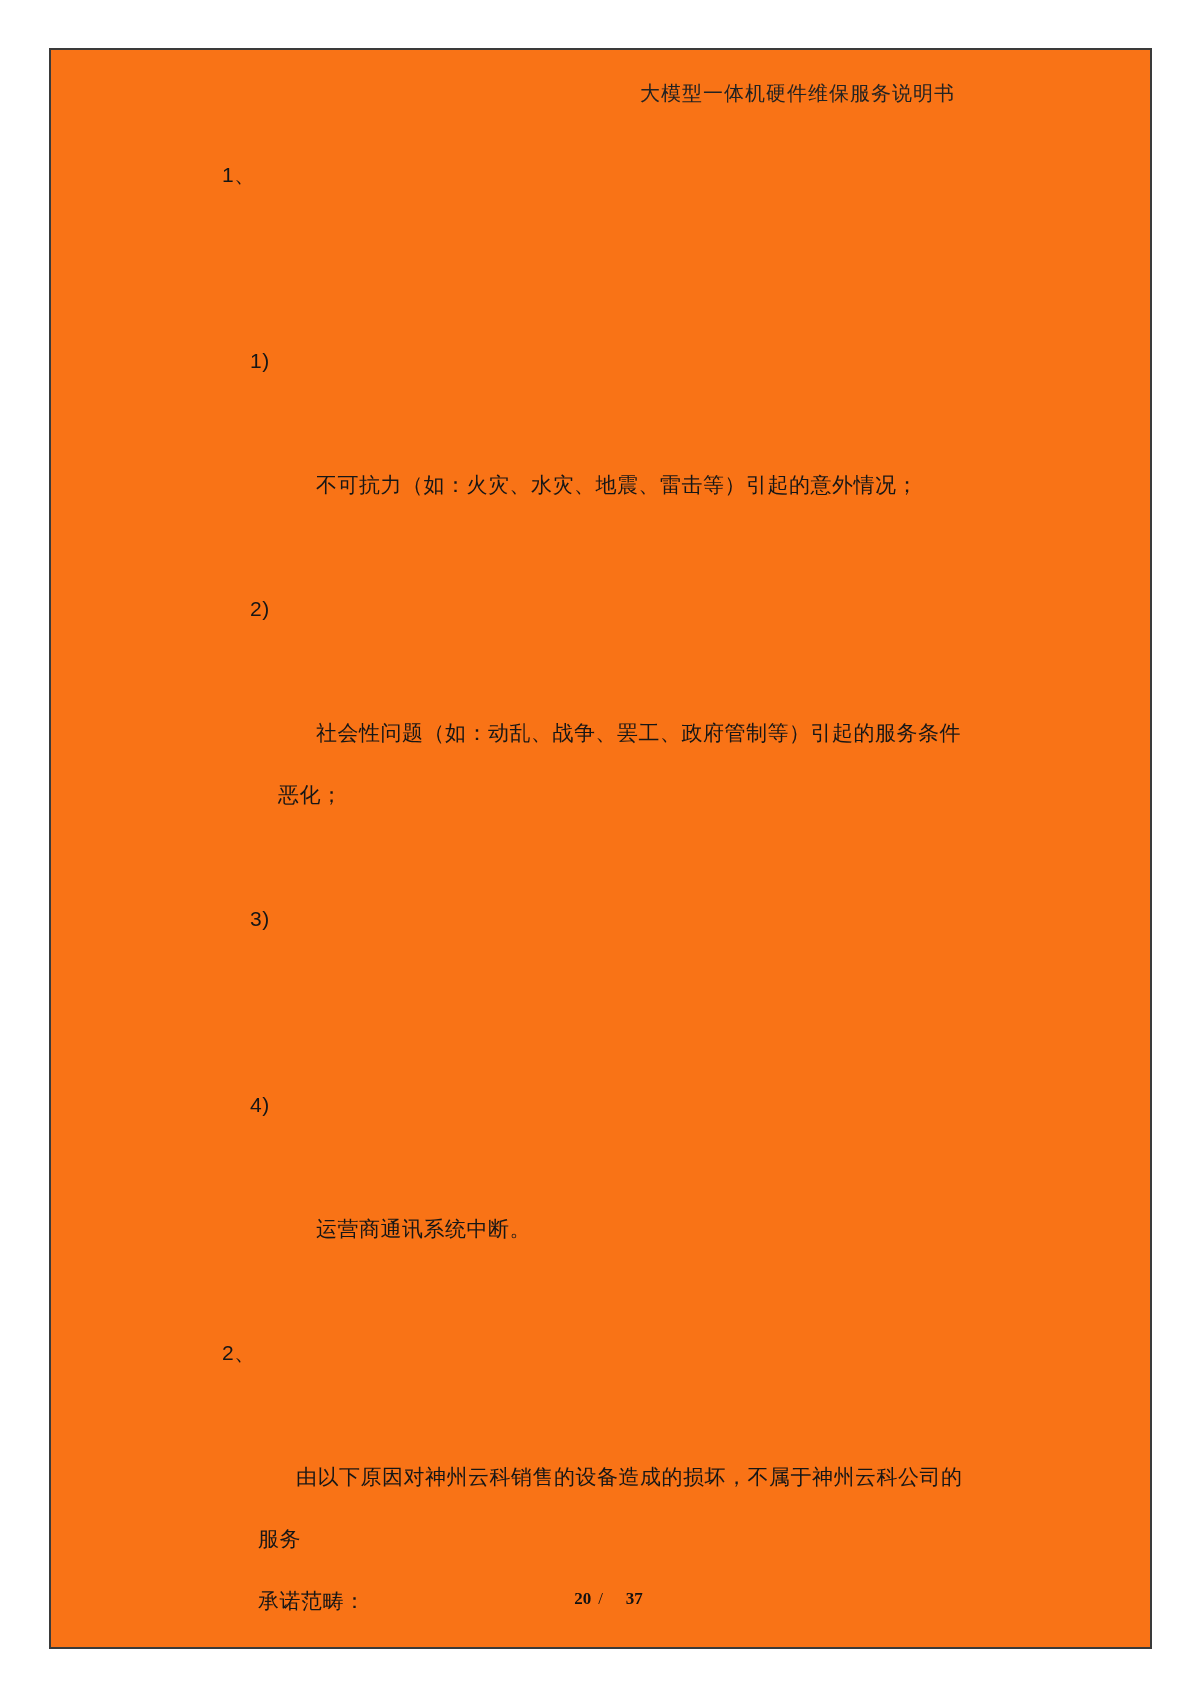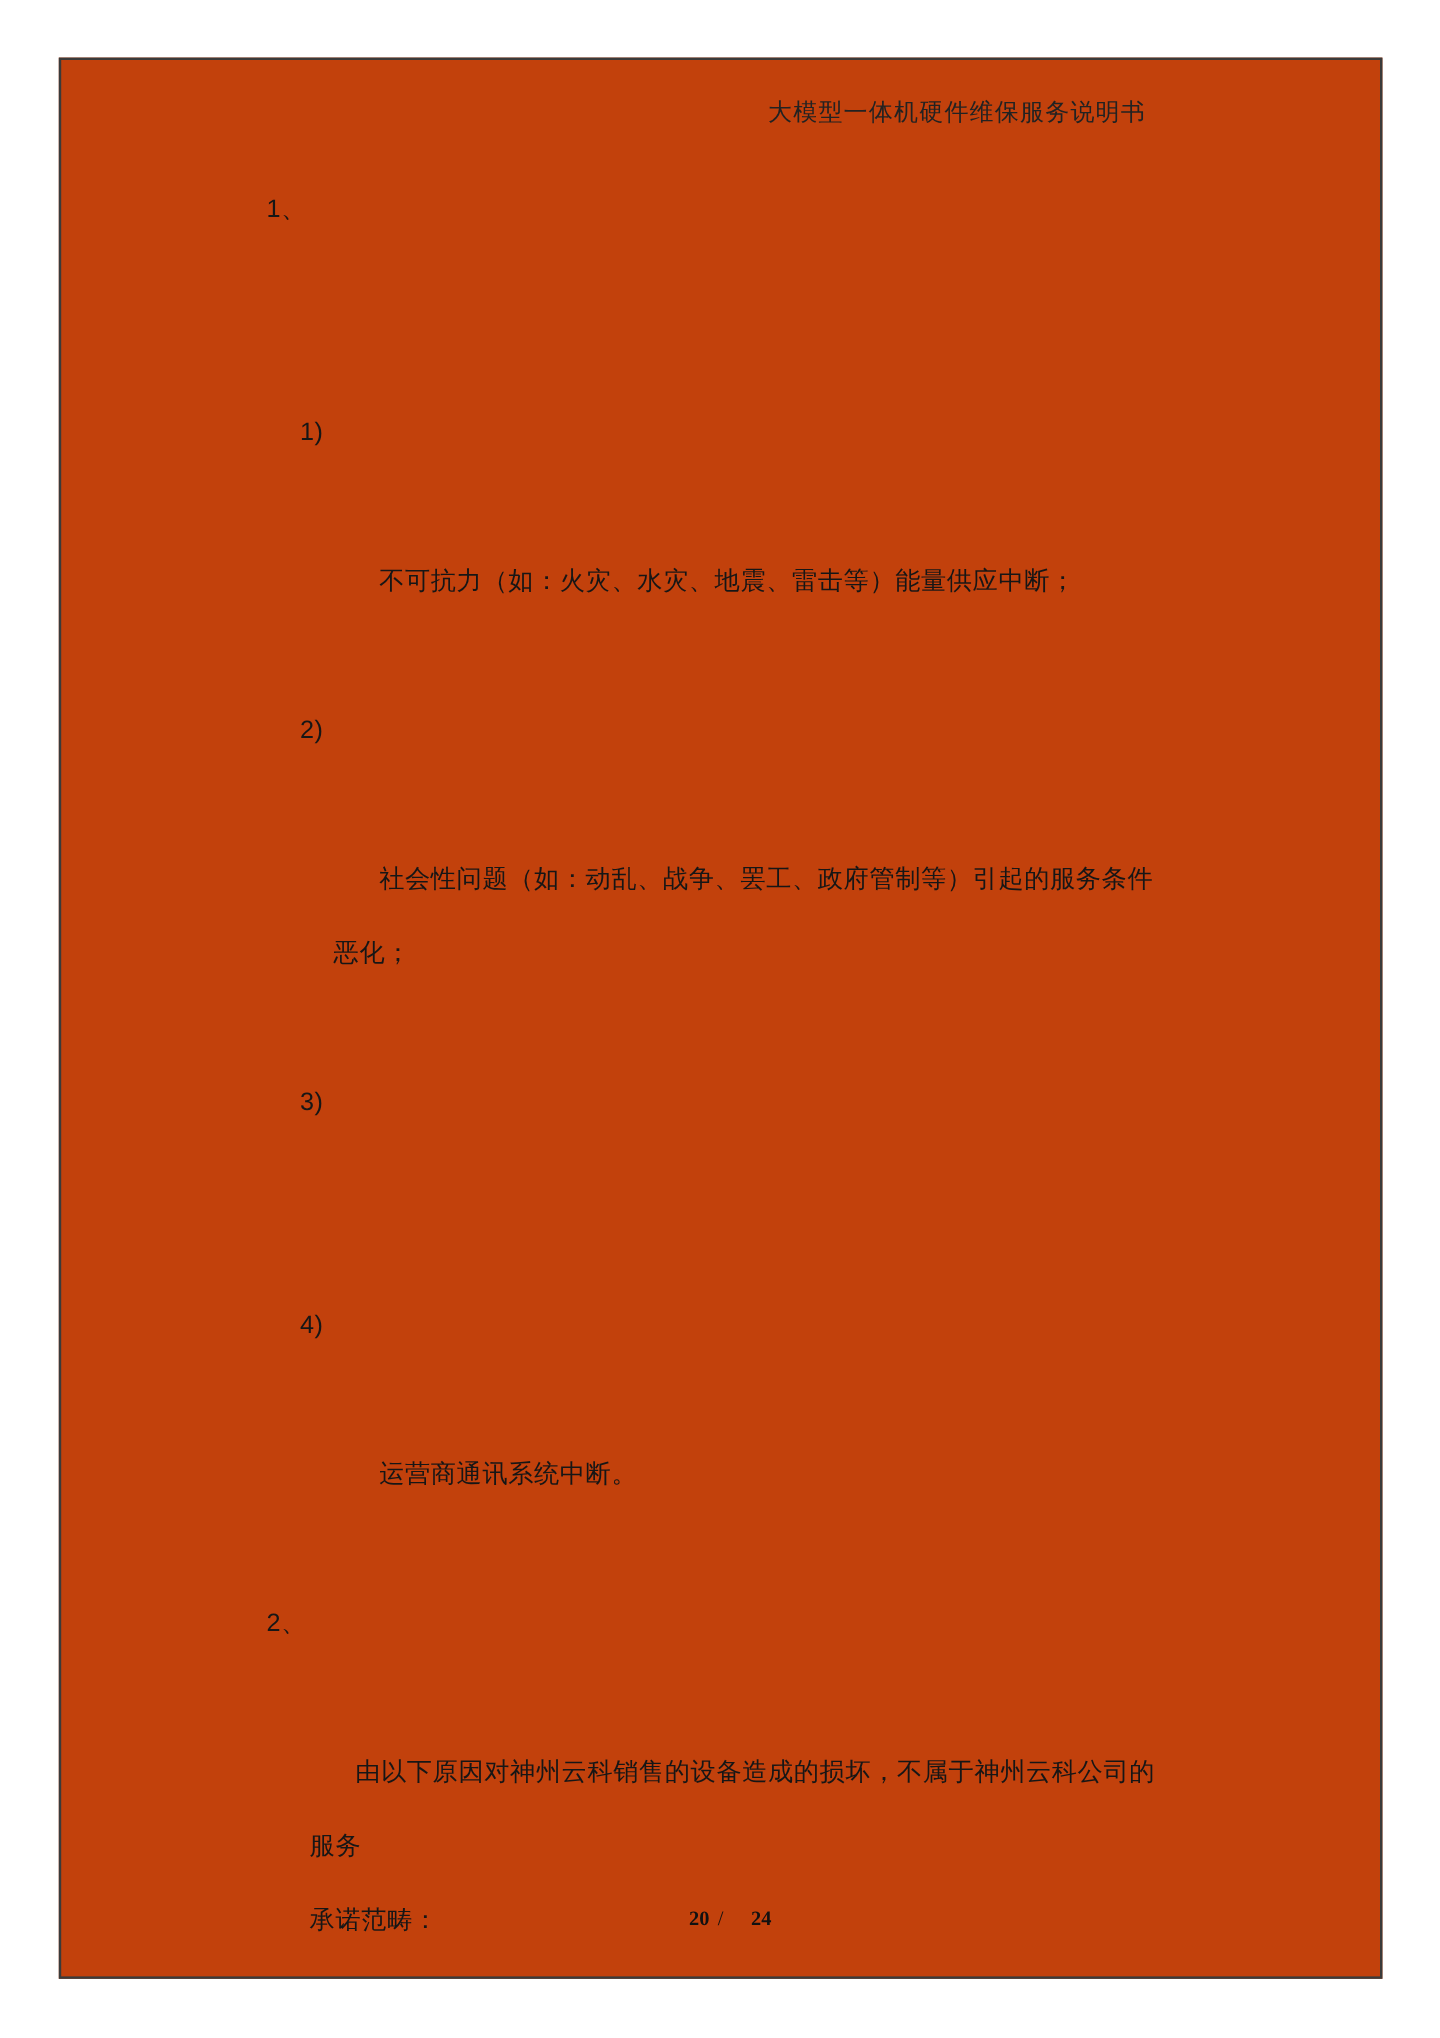--- a/index.html
+++ b/index.html
@@ -14,21 +14,21 @@
     font-family: "Liberation Sans", "DejaVu Sans", sans-serif;
   }
   .frame {
     position: absolute;
     left: 49px;
     top: 48px;
     width: 1103px;
     height: 1601px;
     box-sizing: border-box;
     border: 2px solid #3a3a3a;
-    background: #c2410c;
+    background: #f97316;
   }
   .doc-header {
     position: absolute;
     top: 30px;
     right: 195px;
     font-family: "Liberation Serif", "DejaVu Serif", serif;
     font-size: 20px;
     letter-spacing: 1px;
     color: #222222;
   }
@@ -80,21 +80,21 @@
   </div>
 
   <div class="doc-body">
 
     <div class="para lvl1">
       <span class="num">1、</span>
     </div>
 
     <div class="para lvl2">
       <span class="num">1)</span>
-      <span class="txt">不可抗力（如：火灾、水灾、地震、雷击等）能量供应中断；</span>
+      <span class="txt">不可抗力（如：火灾、水灾、地震、雷击等）引起的意外情况；</span>
     </div>
 
     <div class="para lvl2">
       <span class="num">2)</span>
       <span class="txt">社会性问题（如：动乱、战争、罢工、政府管制等）引起的服务条件
 恶化；</span>
     </div>
 
     <div class="para lvl2">
       <span class="num">3)</span>
@@ -107,16 +107,16 @@
 
     <div class="para lvl1">
       <span class="num">2、</span>
       <span class="txt">由以下原因对神州云科销售的设备造成的损坏，不属于神州云科公司的服务
 承诺范畴：</span>
     </div>
 
   </div>
 
   <div class="doc-footer">
-    <span class="pg">20</span><span class="sep">/</span><span class="pg">24</span>
+    <span class="pg">20</span><span class="sep">/</span><span class="pg">37</span>
   </div>
 
 </div>
 
 </body></html>

